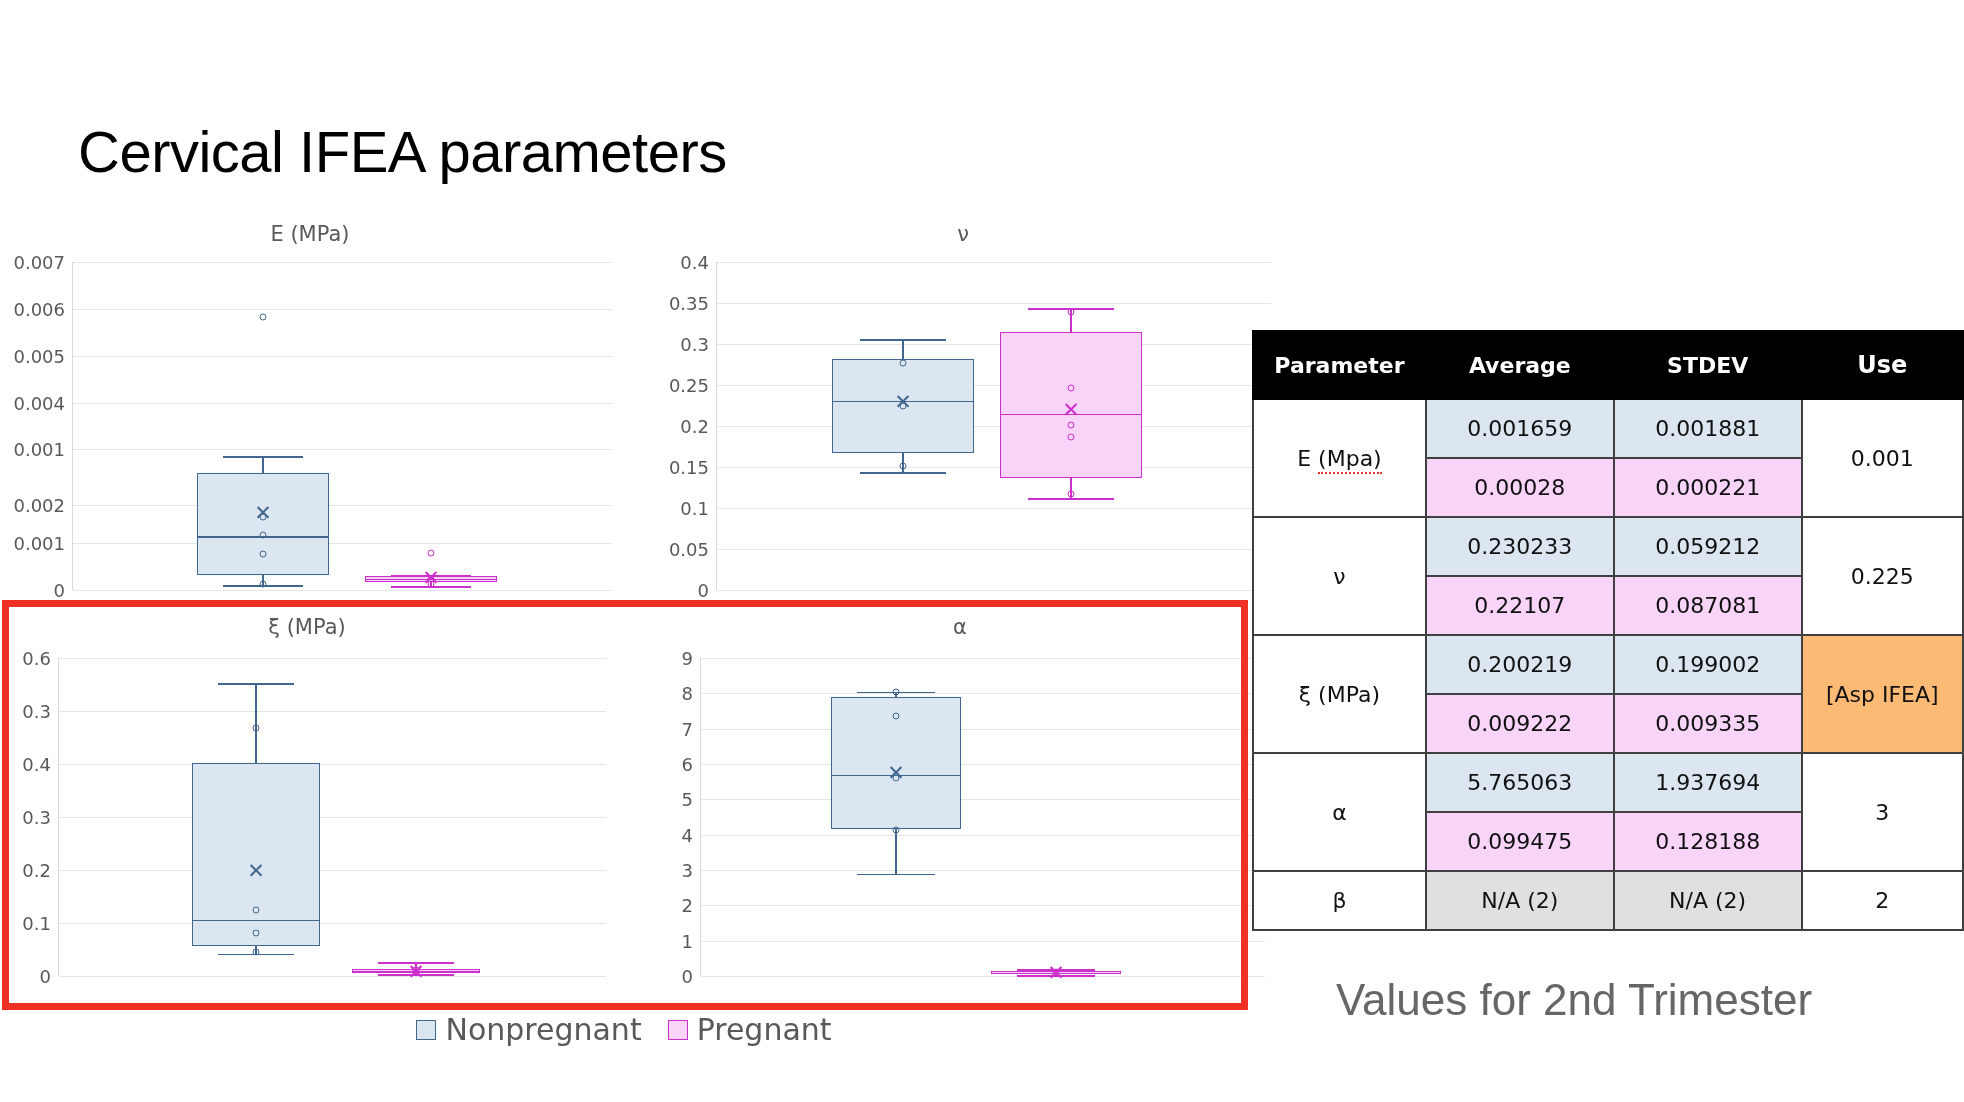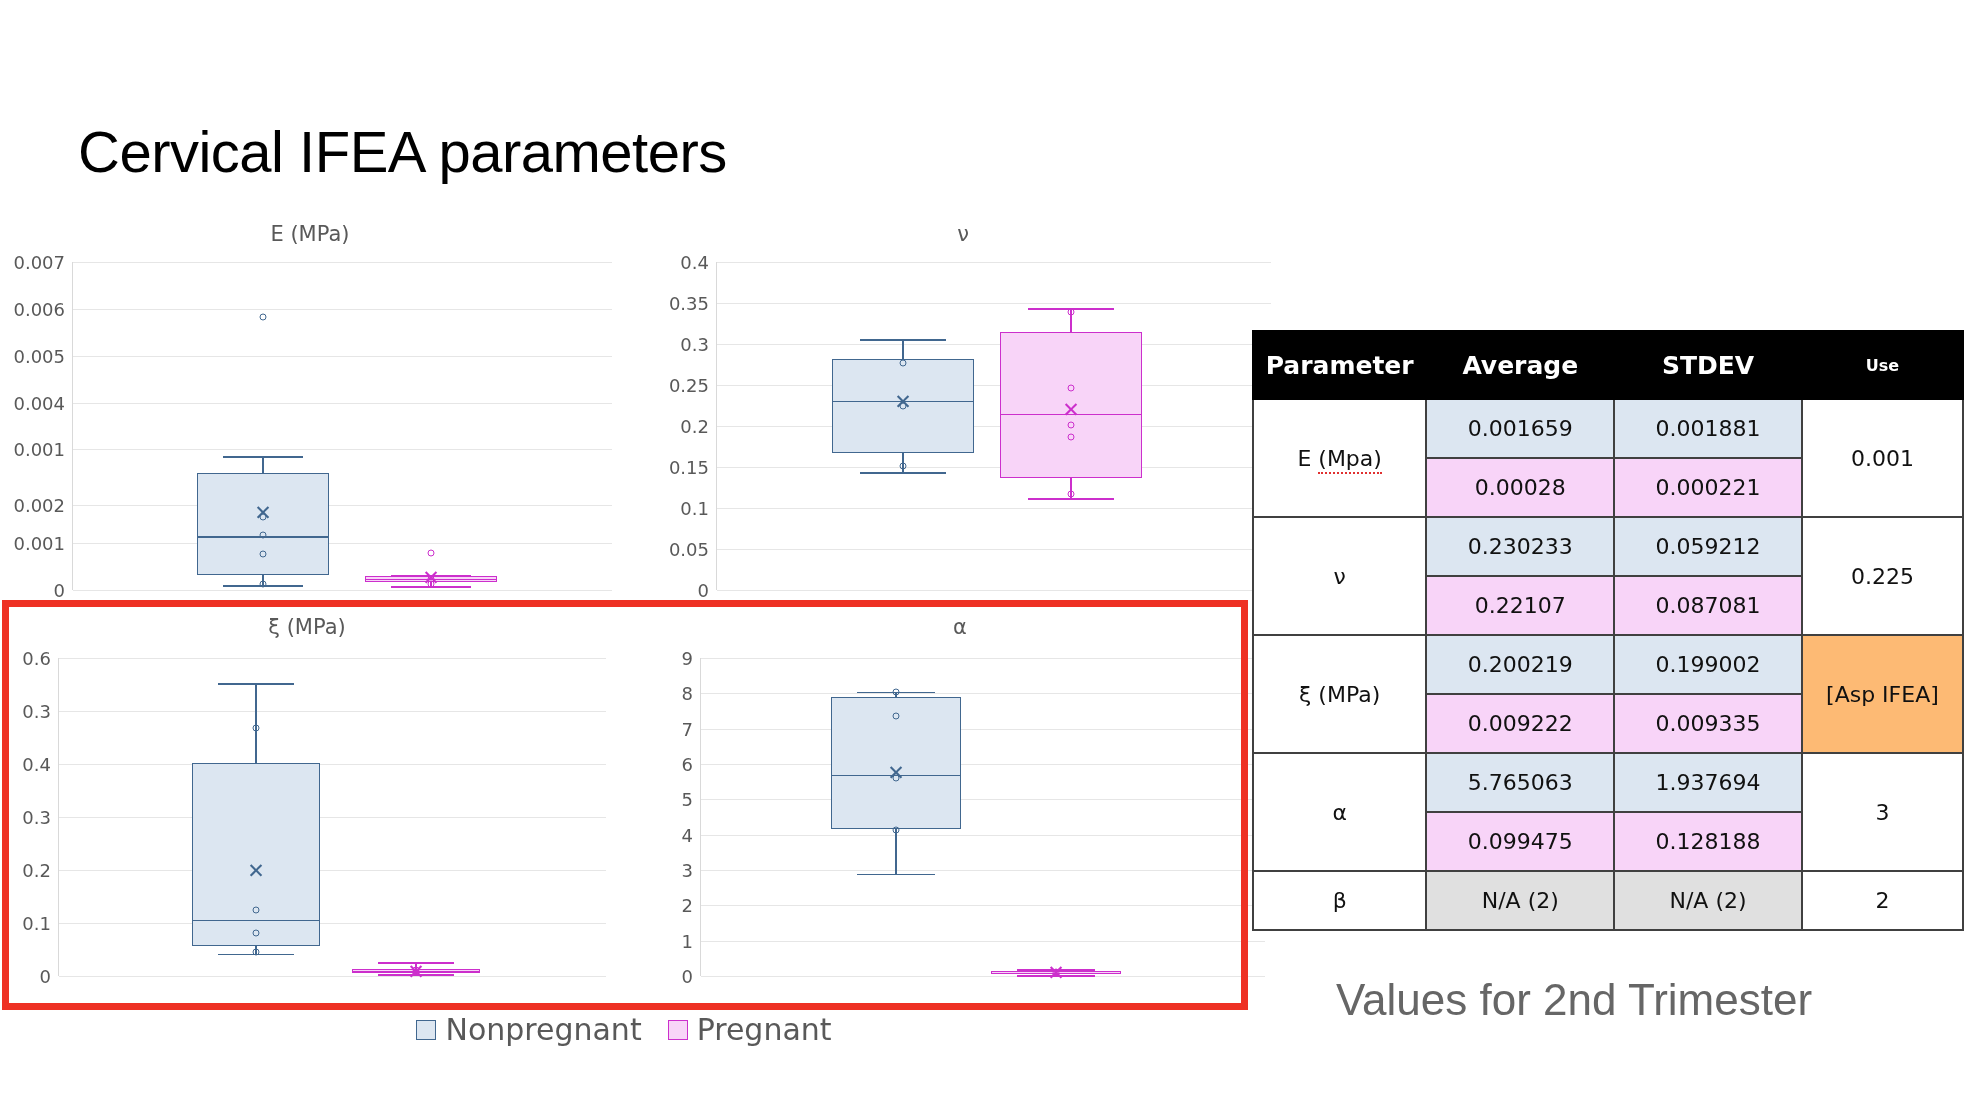--- a/index.html
+++ b/index.html
@@ -168,26 +168,26 @@
     text-align: center;
     vertical-align: middle;
     font-size: 22px;
     color: #111111;
     padding: 0;
   }
   #params-table thead th {
     background: #000000;
     color: #ffffff;
     font-weight: bold;
-    font-size: 25px;
+    font-size: 22px;
     height: 66px;
     border-color: #000000;
   }
   #params-table thead th.use-head {
-    font-size: 16px;
+    font-size: 24px;
     border-left: 2px solid #000000;
   }
   td.param-cell {
     width: 172px;
     font-size: 26px;
     background: #ffffff;
     position: relative;
   }
   td.val-np { background: #dce6f1; width: 188px; height: 57px; }
   td.val-pg { background: #f8d4f8; width: 188px; height: 57px; }

